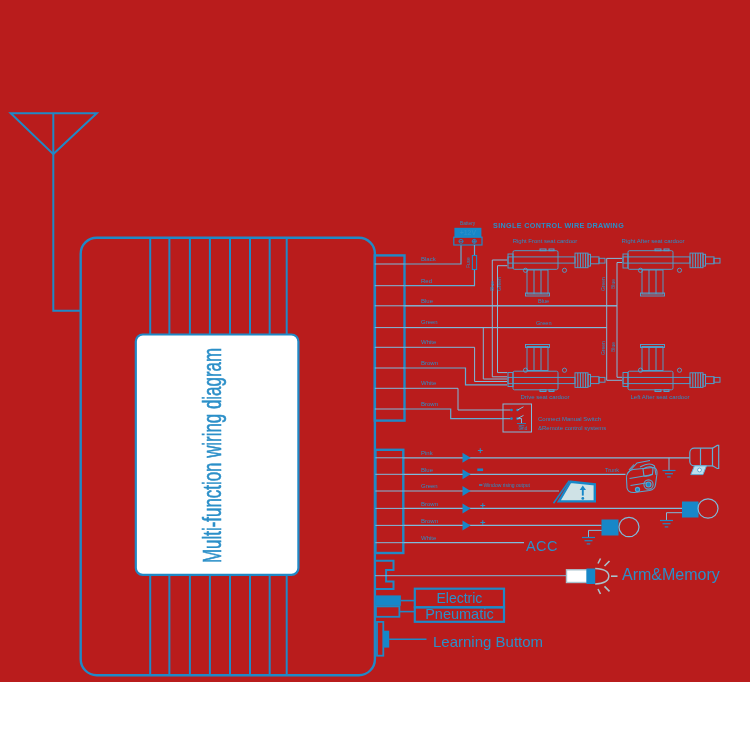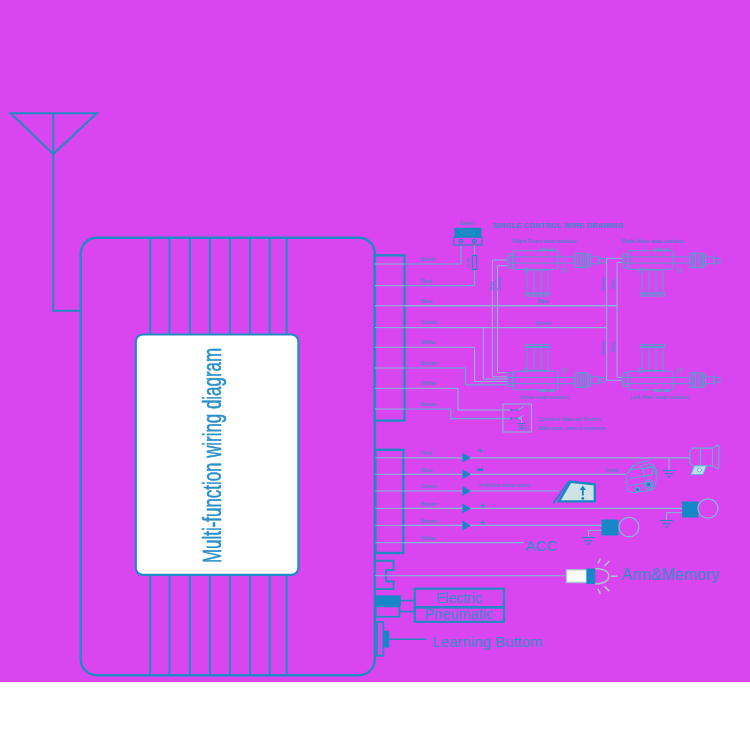--- a/index.html
+++ b/index.html
@@ -1,16 +1,16 @@
 <!DOCTYPE html>
 <html><head>
 <meta charset="utf-8">
 <style>
 html,body{margin:0;padding:0;background:#ffffff;}
-#stage{width:750px;height:682px;position:relative;overflow:hidden;background:#d946ef;}
+#stage{width:750px;height:682px;position:relative;overflow:hidden;background:#b91c1c;}
 text{font-family:"Liberation Sans",sans-serif;fill:#2b8fc8;}
 </style>
 </head>
 <body>
 <div id="stage">
 <svg width="750" height="750" viewBox="0 0 750 750">
 <defs>
 <g id="actuator" fill="none" stroke="#4da2cf" stroke-width="0.95">
   <rect x="1" y="4" width="5" height="14"></rect>
   <rect x="1" y="6.9" width="67" height="6.2"></rect>

